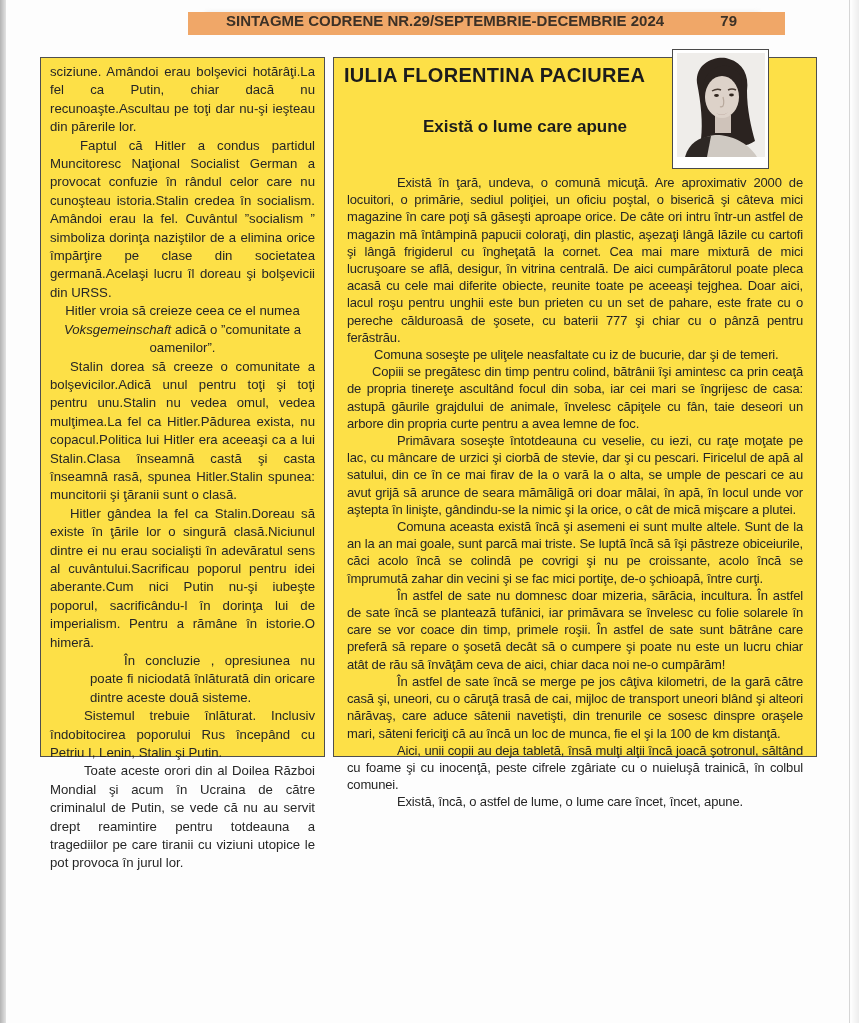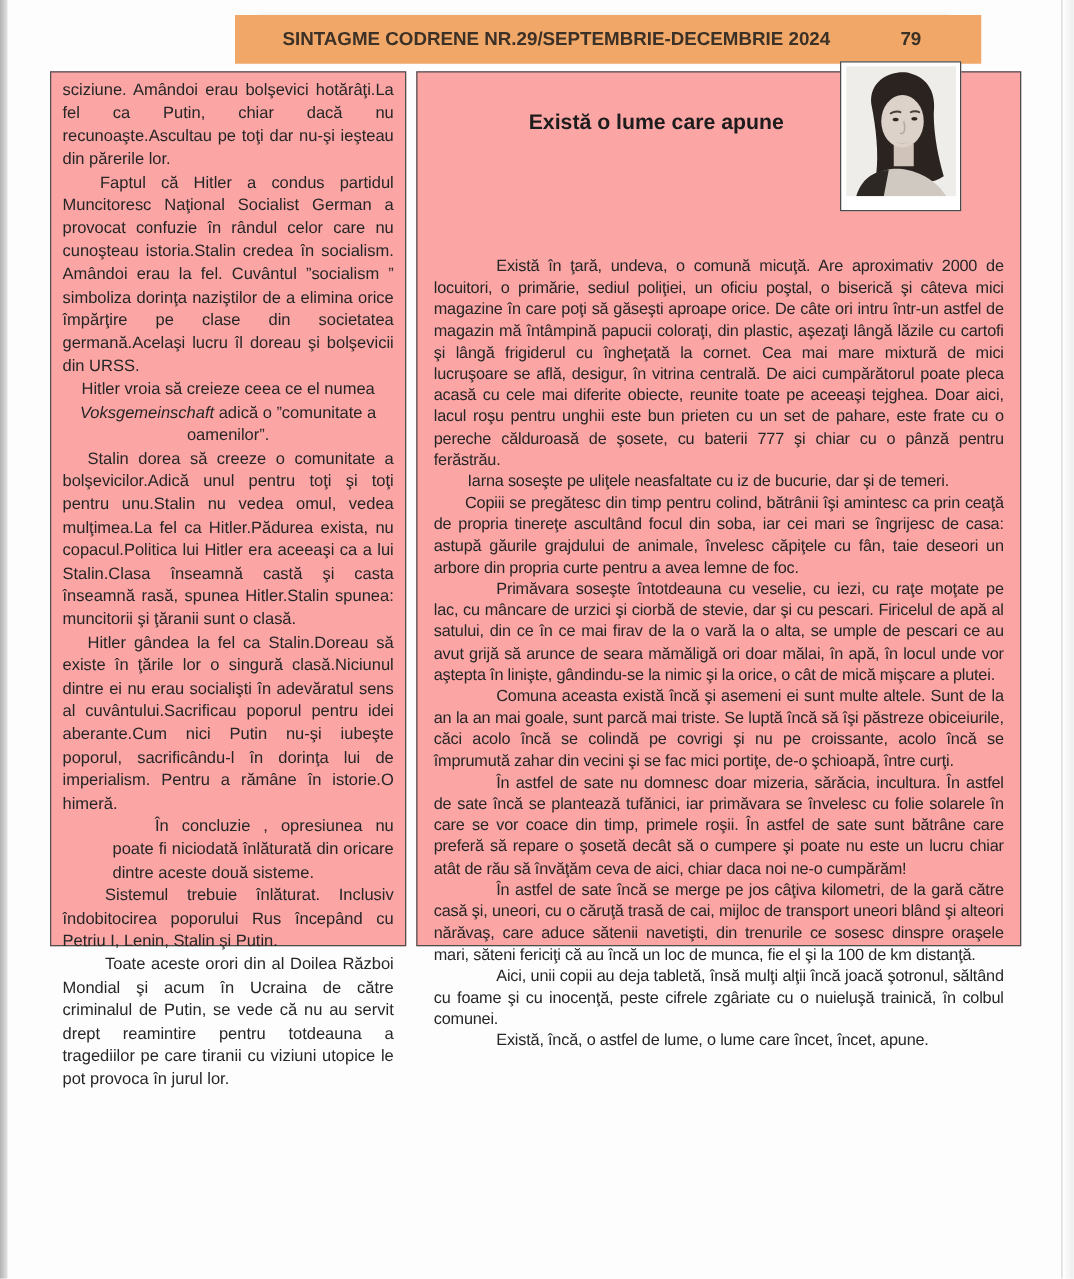--- a/index.html
+++ b/index.html
@@ -15,36 +15,36 @@
   
   .scan-left{position:absolute;left:0;top:0;width:6px;height:100%;
     background:linear-gradient(to right,#b3b3b3,#e3e3e3);}
   .scan-right{position:absolute;right:0;top:0;width:7px;height:100%;
     background:linear-gradient(to left,#ededed,#fbfbfb);}
   .scan-right-line{position:absolute;left:849px;top:0;width:1px;height:100%;background:#d6d6d6;}
   .scan-smudge{position:absolute;left:205px;top:12px;width:555px;height:5px;
     background:#e9e9e9;filter:blur(2px);border-radius:3px;}
   
   .header-bar{
-    position:absolute;left:188px;top:12px;width:597px;height:39px;
-    display:flex;align-items:center;
+    position:absolute;left:188px;top:12px;width:597px;height:23px;
+    display:flex;
   }
   .header-title{
     margin-left:38px;
     font-size:15px;font-weight:bold;color:#3c3126;letter-spacing:0px;
     white-space:nowrap;
   }
   .page-number{
     margin-left:auto;margin-right:48px;
     font-size:15px;font-weight:bold;color:#3c3126;
   }
   
   .col-box{
     position:absolute;top:57px;height:700px;
-    border:1.5px solid #4f4f4f;background:#fca5a5;
+    border:1.5px solid #4f4f4f;background:#fde047;
     box-sizing:border-box;
   }
   .left-box{left:40px;width:285px;}
   .right-box{left:333px;width:484px;}
   .left-body{
     padding:5px 9px 0 9px;
     font-size:13.2px;line-height:18.4px;
     text-align:justify;
   }
   .right-header{position:relative;height:112px;}
@@ -98,25 +98,26 @@
         <p class="par" style="text-indent: 20px;"><span>Stalin dorea să creeze o comunitate a bolşevicilor.Adică unul pentru toţi şi toţi pentru unu.Stalin nu vedea omul, vedea mulţimea.La fel ca Hitler.Pădurea exista, nu copacul.Politica lui Hitler era aceeaşi ca a lui Stalin.Clasa înseamnă castă şi casta înseamnă rasă, spunea Hitler.Stalin spunea: muncitorii şi ţăranii sunt o clasă.</span></p>
         <p class="par" style="text-indent: 20px;"><span>Hitler gândea la fel ca Stalin.Doreau să existe în ţările lor o singură clasă.Niciunul dintre ei nu erau socialişti în adevăratul sens al cuvântului.Sacrificau poporul pentru idei aberante.Cum nici Putin nu-şi iubeşte poporul, sacrificându-l în dorinţa lui de imperialism. Pentru a rămâne în istorie.O himeră.</span></p>
         <p class="par" style="text-indent: 34px; margin-left: 40px;"><span>În concluzie , opresiunea  nu poate fi niciodată  înlăturată  din oricare dintre aceste două sisteme.</span></p>
         <p class="par" style="text-indent: 34px;"><span>Sistemul trebuie înlăturat. Inclusiv îndobitocirea poporului Rus începând cu Petriu I, Lenin, Stalin şi   Putin.</span></p>
         <p class="par" style="text-indent: 34px;"><span>Toate aceste orori din al Doilea Război Mondial şi acum în Ucraina de către criminalul de Putin, se vede că nu au servit drept reamintire pentru totdeauna a tragediilor pe care tiranii cu viziuni utopice le pot provoca în jurul lor.</span></p>
       </div>
   </div>
 
   <div class="col-box right-box">
     <div class="right-header">
+      <div class="author-name">IULIA FLORENTINA PACIUREA</div>
       <div class="article-title">Există o lume care apune</div>
     </div>
     <div class="right-body">
         <p class="par" style="text-indent: 50px;"><span>Există în ţară, undeva, o comună micuţă. Are aproximativ 2000 de locuitori, o primărie, sediul poliţiei, un oficiu poştal, o biserică şi câteva mici magazine în care poţi să găseşti aproape orice. De câte ori intru într-un astfel de magazin mă întâmpină papucii coloraţi, din plastic, aşezaţi lângă lăzile cu cartofi şi lângă frigiderul cu îngheţată la cornet. Cea mai mare mixtură de mici lucruşoare se află, desigur, în vitrina centrală. De aici cumpărătorul poate pleca acasă cu cele mai diferite obiecte, reunite toate pe aceeaşi tejghea. Doar aici, lacul roşu pentru unghii este bun prieten cu un set de pahare, este frate cu o pereche călduroasă de şosete, cu baterii 777 şi chiar cu o pânză pentru ferăstrău.</span></p>
-        <p class="par" style="text-indent: 27px;"><span>Iarna soseşte pe uliţele neasfaltate cu iz de bucurie, dar şi de temeri.</span></p>
+        <p class="par" style="text-indent: 27px;"><span>Comuna soseşte pe uliţele neasfaltate cu iz de bucurie, dar şi de temeri.</span></p>
         <p class="par" style="text-indent: 25px;"><span>Copiii se  pregătesc din timp pentru colind, bătrânii îşi amintesc ca prin ceaţă de propria tinereţe ascultând  focul din  soba, iar cei mari se îngrijesc de casa: astupă găurile grajdului  de animale,  învelesc  căpiţele  cu fân, taie deseori un arbore din propria curte pentru a avea lemne de foc.</span></p>
         <p class="par" style="text-indent: 50px;"><span>Primăvara  soseşte  întotdeauna cu veselie, cu  iezi, cu  raţe moţate pe lac, cu mâncare de urzici şi ciorbă de stevie, dar şi cu pescari. Firicelul de apă  al  satului, din  ce  în ce mai  firav  de la  o vară  la o  alta, se  umple  de pescari ce au avut grijă să arunce de seara mămăligă ori doar mălai, în apă, în locul unde vor aştepta  în linişte, gândindu-se la nimic şi la orice, o cât de mică mişcare a plutei.</span></p>
         <p class="par" style="text-indent: 50px;"><span>Comuna aceasta există încă şi asemeni ei sunt multe altele. Sunt de la an la an mai goale, sunt parcă mai triste. Se luptă încă să îşi păstreze obiceiurile, căci acolo încă se colindă pe covrigi şi nu pe croissante, acolo încă se împrumută zahar din vecini şi se fac mici portiţe, de-o şchioapă, între curţi.</span></p>
         <p class="par" style="text-indent: 50px;"><span>În astfel de sate nu domnesc doar mizeria, sărăcia, incultura. În astfel de sate încă se plantează tufănici, iar primăvara se învelesc cu folie solarele în care se vor coace din timp, primele roşii. În astfel de sate sunt bătrâne care preferă să repare o şosetă decât să o cumpere şi poate nu este un lucru chiar atât de rău să învăţăm ceva de aici, chiar daca noi ne-o cumpărăm!</span></p>
         <p class="par" style="text-indent: 50px;"><span>În astfel de sate încă se merge pe jos câţiva kilometri, de la gară către casă şi, uneori, cu o căruţă trasă de cai, mijloc de transport uneori blând şi alteori nărăvaş, care aduce sătenii navetişti, din trenurile ce sosesc dinspre oraşele mari, săteni fericiţi că au încă un loc de munca, fie el şi la 100 de km distanţă.</span></p>
         <p class="par" style="text-indent: 50px;"><span>Aici, unii copii au deja tabletă, însă mulţi alţii încă joacă şotronul, săltând cu foame şi cu inocenţă, peste cifrele zgâriate cu o nuieluşă trainică, în colbul comunei.</span></p>
         <p class="par" style="text-indent: 50px;"><span>Există, încă, o astfel de lume, o lume care încet, încet, apune.</span></p>
       </div>
   </div>
 

